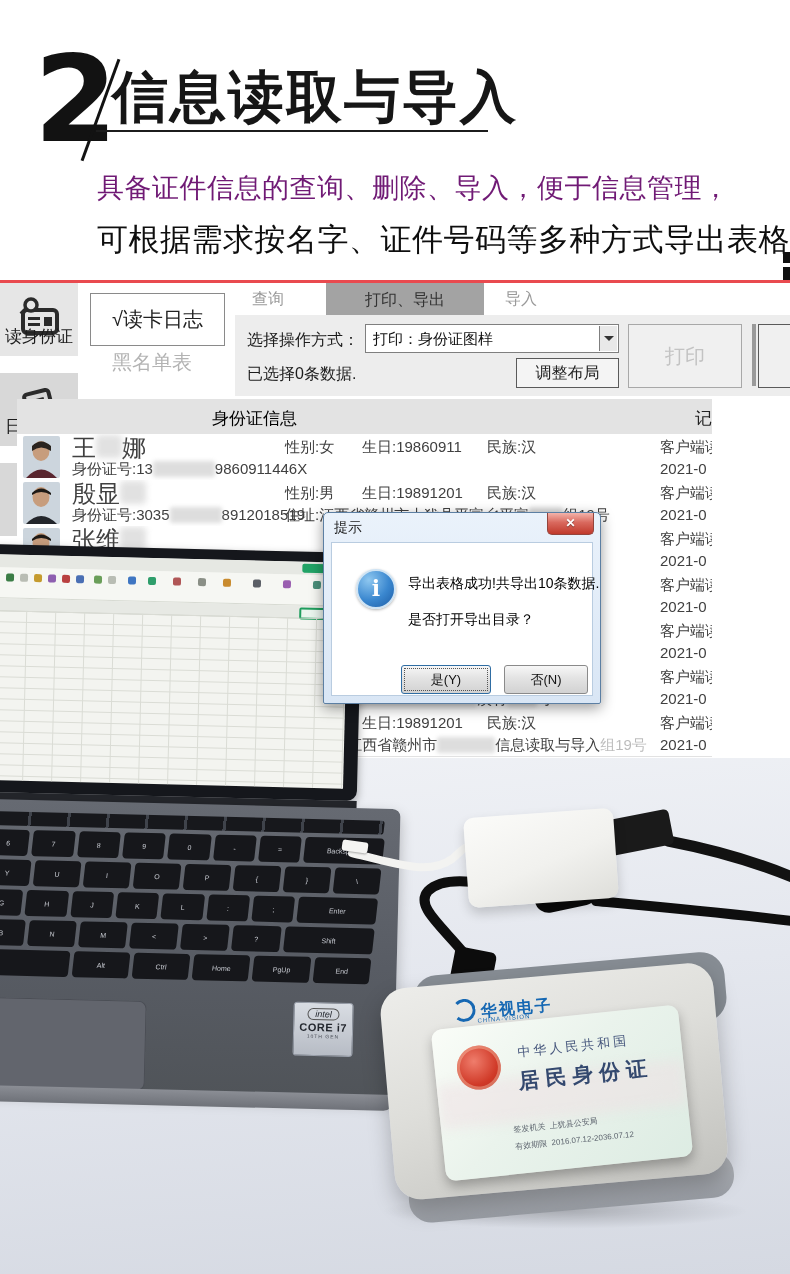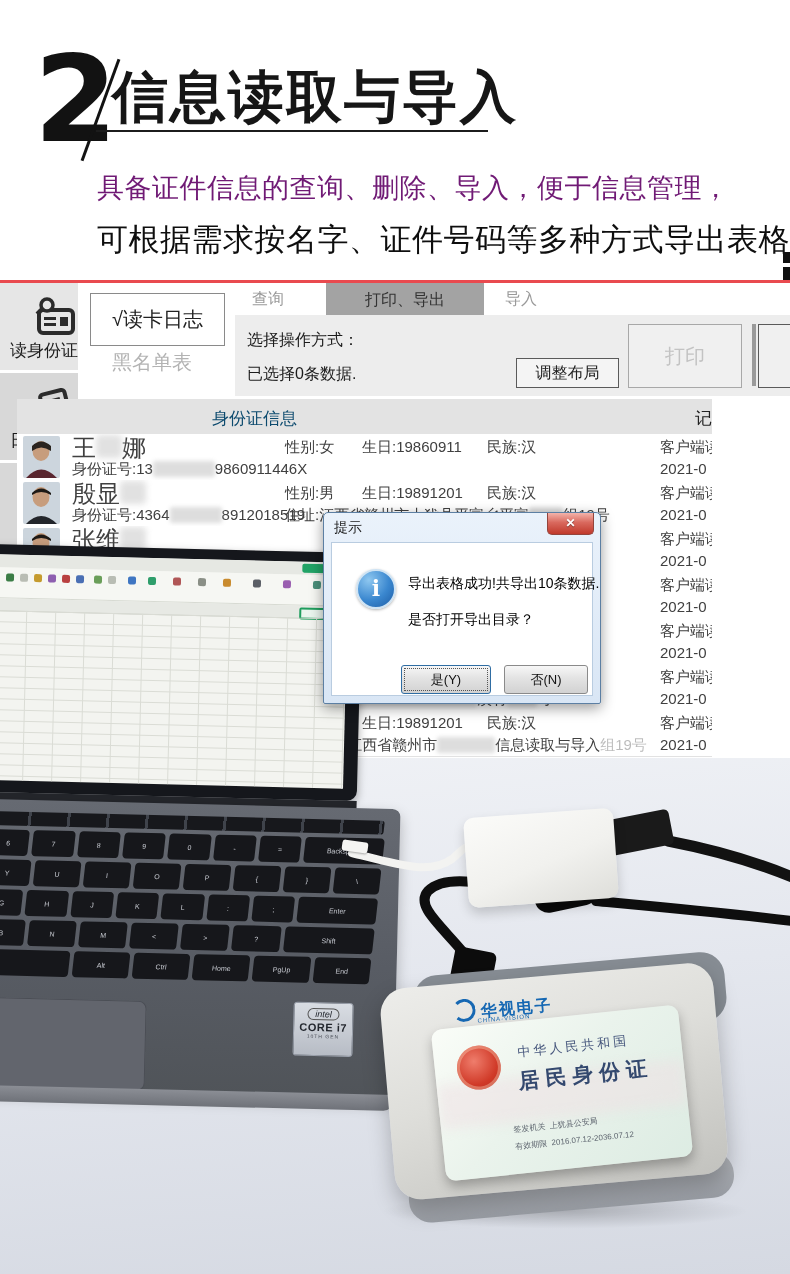--- a/index.html
+++ b/index.html
@@ -13,21 +13,21 @@
   .slash{left:99px;top:56px;width:3px;height:108px;background:#121212;transform:rotate(20deg);}
   .page-title{left:112px;top:60px;font-size:56px;font-weight:600;color:#161616;letter-spacing:2px;white-space:nowrap;}
   .title-line{left:96px;top:130px;width:392px;height:2px;background:#1c1c1c;}
   .sub1{left:97px;top:170px;font-size:27px;color:#701a75;letter-spacing:.5px;white-space:nowrap;}
   .sub2{left:97px;top:219px;font-size:31px;color:#0e0e0e;letter-spacing:.5px;white-space:nowrap;}
   .edge-art{right:0;top:252px;width:7px;height:28px;background:linear-gradient(#111 40%,#fff 40%,#fff 55%,#111 55%);}
   .red-line{left:0;top:280px;width:790px;height:3px;background:#e94a4f;}
 
   
   .ui{left:0;top:283px;width:790px;height:475px;background:#fff;z-index:1;}
-  .side-item{left:0;width:78px;height:87px;background:#d8d8d8;text-align:right;}
+  .side-item{left:0;width:78px;height:73px;background:#d8d8d8;text-align:center;}
   .side-item.sel{background:#e6e6e6;}
   .side-item .lbl{position:absolute;left:0;right:0;bottom:8px;font-size:17px;color:#1c1c1c;}
   .side-item svg{margin-top:14px;}
   .btn-readlog{left:90px;top:10px;width:133px;height:51px;background:#fff;border:1px solid #8a8a8a;
                font-size:20px;color:#222;display:flex;align-items:center;justify-content:center;}
   .lbl-blacklist{left:112px;top:66px;font-size:20px;color:#b3b3b3;}
   .tab{top:6px;font-size:16px;color:#9a9a9a;}
   .tab-active-bg{left:318px;top:0;width:158px;height:33px;background:#a3a3a3;margin-left:8px;}
   .tab-active-bg span{display:block;text-align:center;margin-top:7px;font-size:16px;color:#333;}
   .toolbar{left:235px;top:32px;width:555px;height:81px;background:#ededed;}
@@ -38,21 +38,21 @@
   .dd-arrow:after{content:"";position:absolute;left:4px;top:10px;border:5px solid transparent;border-top-color:#333;}
   .sel-status{left:12px;top:49px;font-size:16px;color:#1c1c1c;}
   .btn-adjust{left:281px;top:43px;width:101px;height:28px;background:#f4f4f4;border:1px solid #5a5a5a;
               font-size:16px;color:#222;display:flex;align-items:center;justify-content:center;}
   .btn-print{left:393px;top:9px;width:112px;height:62px;background:#f0f0f0;border:1px solid #a8a8a8;
              font-size:20px;color:#c3c3c3;display:flex;align-items:center;justify-content:center;}
   .tb-divider{left:517px;top:9px;width:4px;height:62px;background:#9a9a9a;}
   .btn-partial{left:523px;top:9px;width:44px;height:62px;background:#f0f0f0;border:1px solid #5a5a5a;}
 
   .thead{left:17px;top:116px;width:695px;height:35px;background:#e3e3e3;overflow:hidden;}
-  .thead .h-left{position:absolute;left:195px;top:8px;font-size:17px;color:#0c4a6e;}
+  .thead .h-left{position:absolute;left:195px;top:8px;font-size:17px;color:#000000;}
   .thead .h-right{position:absolute;left:678px;top:8px;font-size:17px;color:#222;white-space:nowrap;}
   .tbody{left:17px;top:151px;width:695px;height:322px;}
   .trow{position:absolute;left:0;width:695px;height:46px;border-bottom:1px solid #e2e2e2;background:#fff;overflow:hidden;}
   .trow span{position:absolute;font-size:15px;color:#404040;white-space:nowrap;}
   .pht{position:absolute;left:6px;top:2px;width:37px;height:42px;border-radius:2px;overflow:hidden;}
   .c-name{left:55px;top:-2px;font-size:24px !important;color:#0d0d0d;}
   .c-id{left:55px;top:26px;}
   .c-sex{left:268px;top:4px;}
   .c-birth{left:345px;top:4px;}
   .c-eth{left:470px;top:4px;}
@@ -217,20 +217,24 @@
     <div class="abs lbl-blacklist">黑名单表</div>
 
     <div class="abs tab" style="left:252px">查询</div>
     <div class="abs tab-active-bg">
       <span>打印、导出</span>
     </div>
     <div class="abs tab" style="left:505px">导入</div>
 
     <div class="abs toolbar">
       <div class="abs op-label">选择操作方式：</div>
+      <div class="abs dropdown">
+        <span class="val">打印：身份证图样</span>
+        <span class="dd-arrow"></span>
+      </div>
       <div class="abs sel-status">已选择0条数据.</div>
       <div class="abs btn-adjust">调整布局</div>
       <div class="abs btn-print">打印</div>
       <div class="abs tb-divider"></div>
       <div class="abs btn-partial"></div>
     </div>
 
     <div class="abs thead">
       <span class="h-left">身份证信息</span>
       <span class="h-right">记录</span>
@@ -254,21 +258,21 @@
       </div>
 
       <div class="trow" style="top:46px">
         <span class="pht"><svg viewBox="0 0 37 42" width="37" height="42">
               <rect width="37" height="42" fill="#ccd5dd"></rect>
               <ellipse cx="18" cy="15" rx="8.5" ry="10" fill="#c79d7d"></ellipse>
               <path d="M9 11 Q18 2 28 11 L28 13 Q18 7 9 13 Z" fill="#1e1a16"></path>
               <path d="M3 42 Q18 26 34 42 Z" fill="#23262b"></path>
             </svg></span>
         <span class="c-name"><i style="font-style:normal">殷显</i><i class="czn"></i></span>
-        <span class="c-id"><i style="font-style:normal">身份证号:</i><i style="font-style:normal">4364</i><i class="cz" style="width:52px"></i><i style="font-style:normal">8912018519</i></span>
+        <span class="c-id"><i style="font-style:normal">身份证号:</i><i style="font-style:normal">3035</i><i class="cz" style="width:52px"></i><i style="font-style:normal">8912018519</i></span>
         <span class="c-sex">性别:男</span>
         <span class="c-birth">生日:19891201</span>
         <span class="c-eth">民族:汉</span>
         <span class="c-addr"><i style="font-style:normal">住址:江西省赣州市上犹县平富乡平富</i><i class="cz" style="width:34px"></i><i style="font-style:normal">组19号</i></span>
         <span class="c-client">客户端读</span>
         <span class="c-time">2021-0</span>
       </div>
 
       <div class="trow" style="top:92px">
         <span class="pht"><svg viewBox="0 0 37 42" width="37" height="42">

